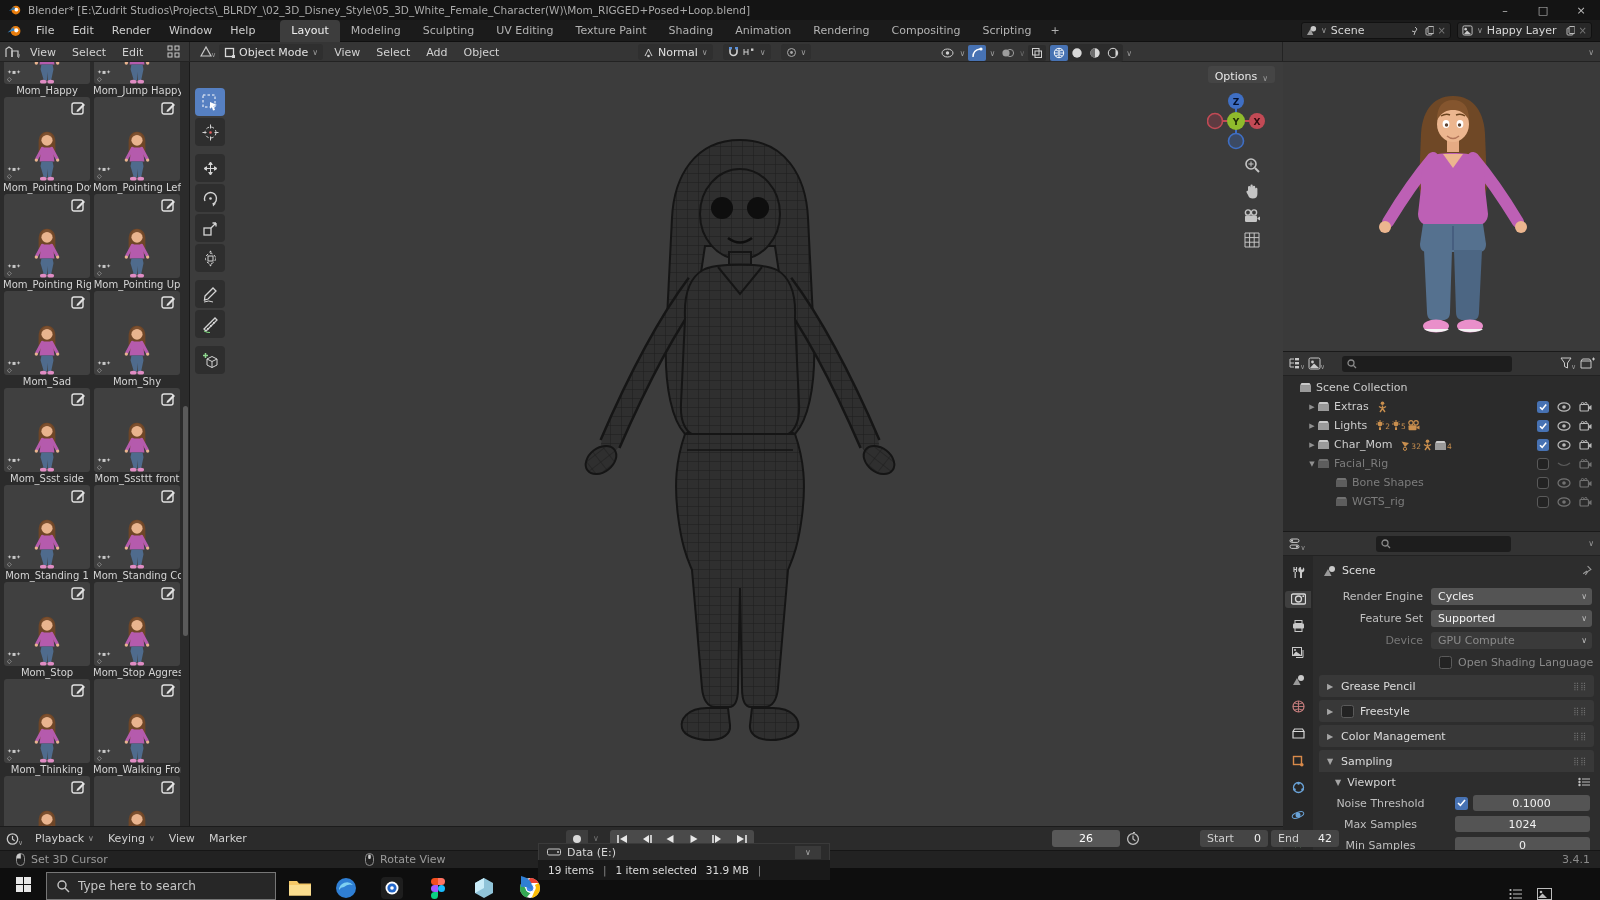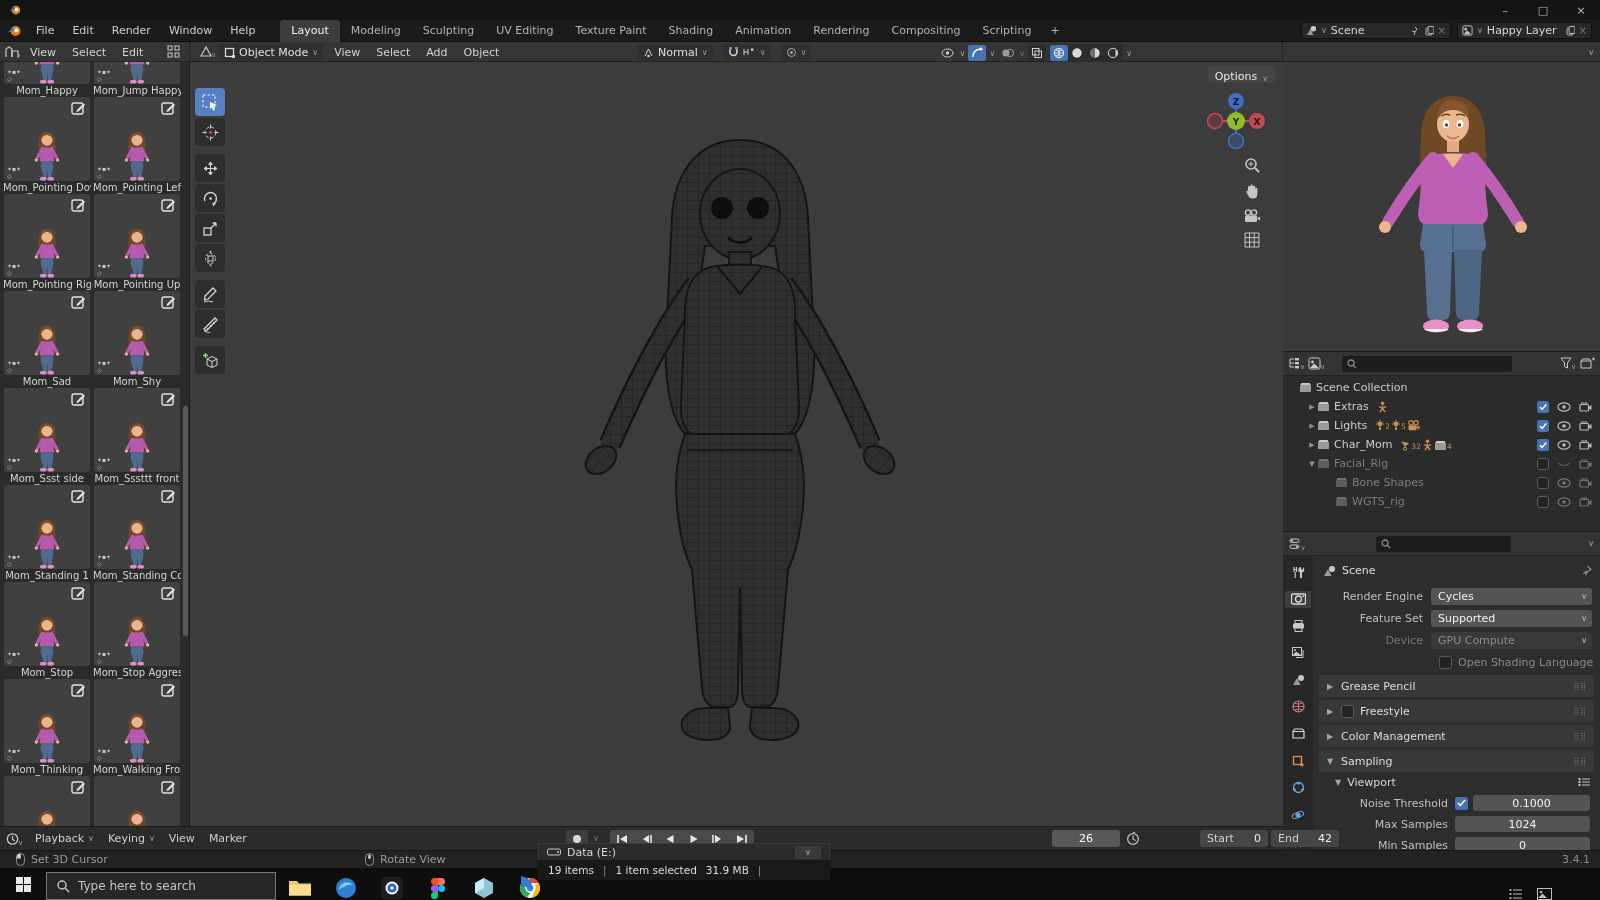--- a/index.html
+++ b/index.html
@@ -85,21 +85,21 @@
 .prop-field{flex:1;background:#545454;border-radius:3px;height:17px;display:flex;align-items:center;padding:0 7px;color:#f2f2f2;position:relative}
 .prop-field .fcaret{position:absolute;right:5px;color:#bdbdbd;font-size:8px}
 .prop-field.dim{background:#3a3a3a;color:#8a8a8a}
 .prop-check-row{display:flex;align-items:center;height:20px;margin-left:126px;gap:6px;color:#8a8a8a}
 .sect{background:#383838;border-radius:3px;margin:3px 6px;height:22px;display:flex;align-items:center;padding:0 8px;gap:6px;color:#dcdcdc;position:relative}
 .sect .arrow{color:#a5a5a5;font-size:8px;width:8px}
 .sect .dots{position:absolute;right:7px;color:#6e6e6e;font-size:8px;letter-spacing:1px}
 .subsect{display:flex;align-items:center;height:20px;padding:0 8px 0 22px;gap:6px;color:#d5d5d5;position:relative}
 .subsect .listic{position:absolute;right:10px;color:#bdbdbd}
 .param-row{display:flex;align-items:center;height:20px;margin:1px 10px 1px 0}
-.param-label{width:142px;text-align:right;color:#bfbfbf;padding-right:7px;white-space:nowrap}
+.param-label{width:142px;text-align:center;color:#bfbfbf;padding-right:7px;white-space:nowrap}
 .param-field{flex:1;background:#545454;border-radius:3px;height:16px;display:flex;align-items:center;justify-content:center;color:#f2f2f2}
 .checkbox{width:13px;height:13px;border-radius:2.5px;background:#4772b3;display:flex;align-items:center;justify-content:center;flex:0 0 auto}
 .checkbox.off{background:#232323;border:1px solid #5a5a5a}
 
 #timeline{left:0;top:826px;width:1283px;height:24px;background:#2b2b2b;border-top:1px solid #1c1c1c;display:flex;align-items:center}
 .tl-menu{padding:0 7px;color:#d0d0d0;display:flex;align-items:center;gap:4px}
 #transport{display:flex;align-items:center;gap:2px;position:absolute;left:566px}
 .tr-rec{width:22px;height:18px;background:#3e3e3e;border-radius:3px 0 0 3px;display:flex;align-items:center;justify-content:center}
 .tr-caret{width:12px;color:#777;font-size:8px;text-align:center}
 .tr-group{display:flex;background:#4a4a4a;border-radius:3px;margin-left:6px}
@@ -131,20 +131,21 @@
 </style>
 </head>
 <body>
 
 <div id="titlebar" class="abs">
   <svg class="blender-logo" viewBox="0 0 16 12">
       <circle cx="9" cy="6" r="5" fill="#e87d0d"></circle>
       <circle cx="9.5" cy="5.5" r="2.2" fill="#fff"></circle>
       <path d="M1 7 L7 2 L8 5 Z" fill="#2a6fa8"></path>
     </svg>
+  <span>Blender* [E:\Zudrit Studios\Projects\_BLRDY_\02_3D_Disney_Style\05_3D_White_Female_Character(W)\Mom_RIGGED+Posed+Loop.blend]</span>
   <div id="win-controls">
     <span>–</span>
     <span>□</span>
     <span>×</span>
   </div>
 </div>
 
 <div id="menubar" class="abs">
   <svg class="blender-icon" viewBox="0 0 16 12">
       <circle cx="9" cy="6" r="4.6" fill="#e87d0d"></circle>

